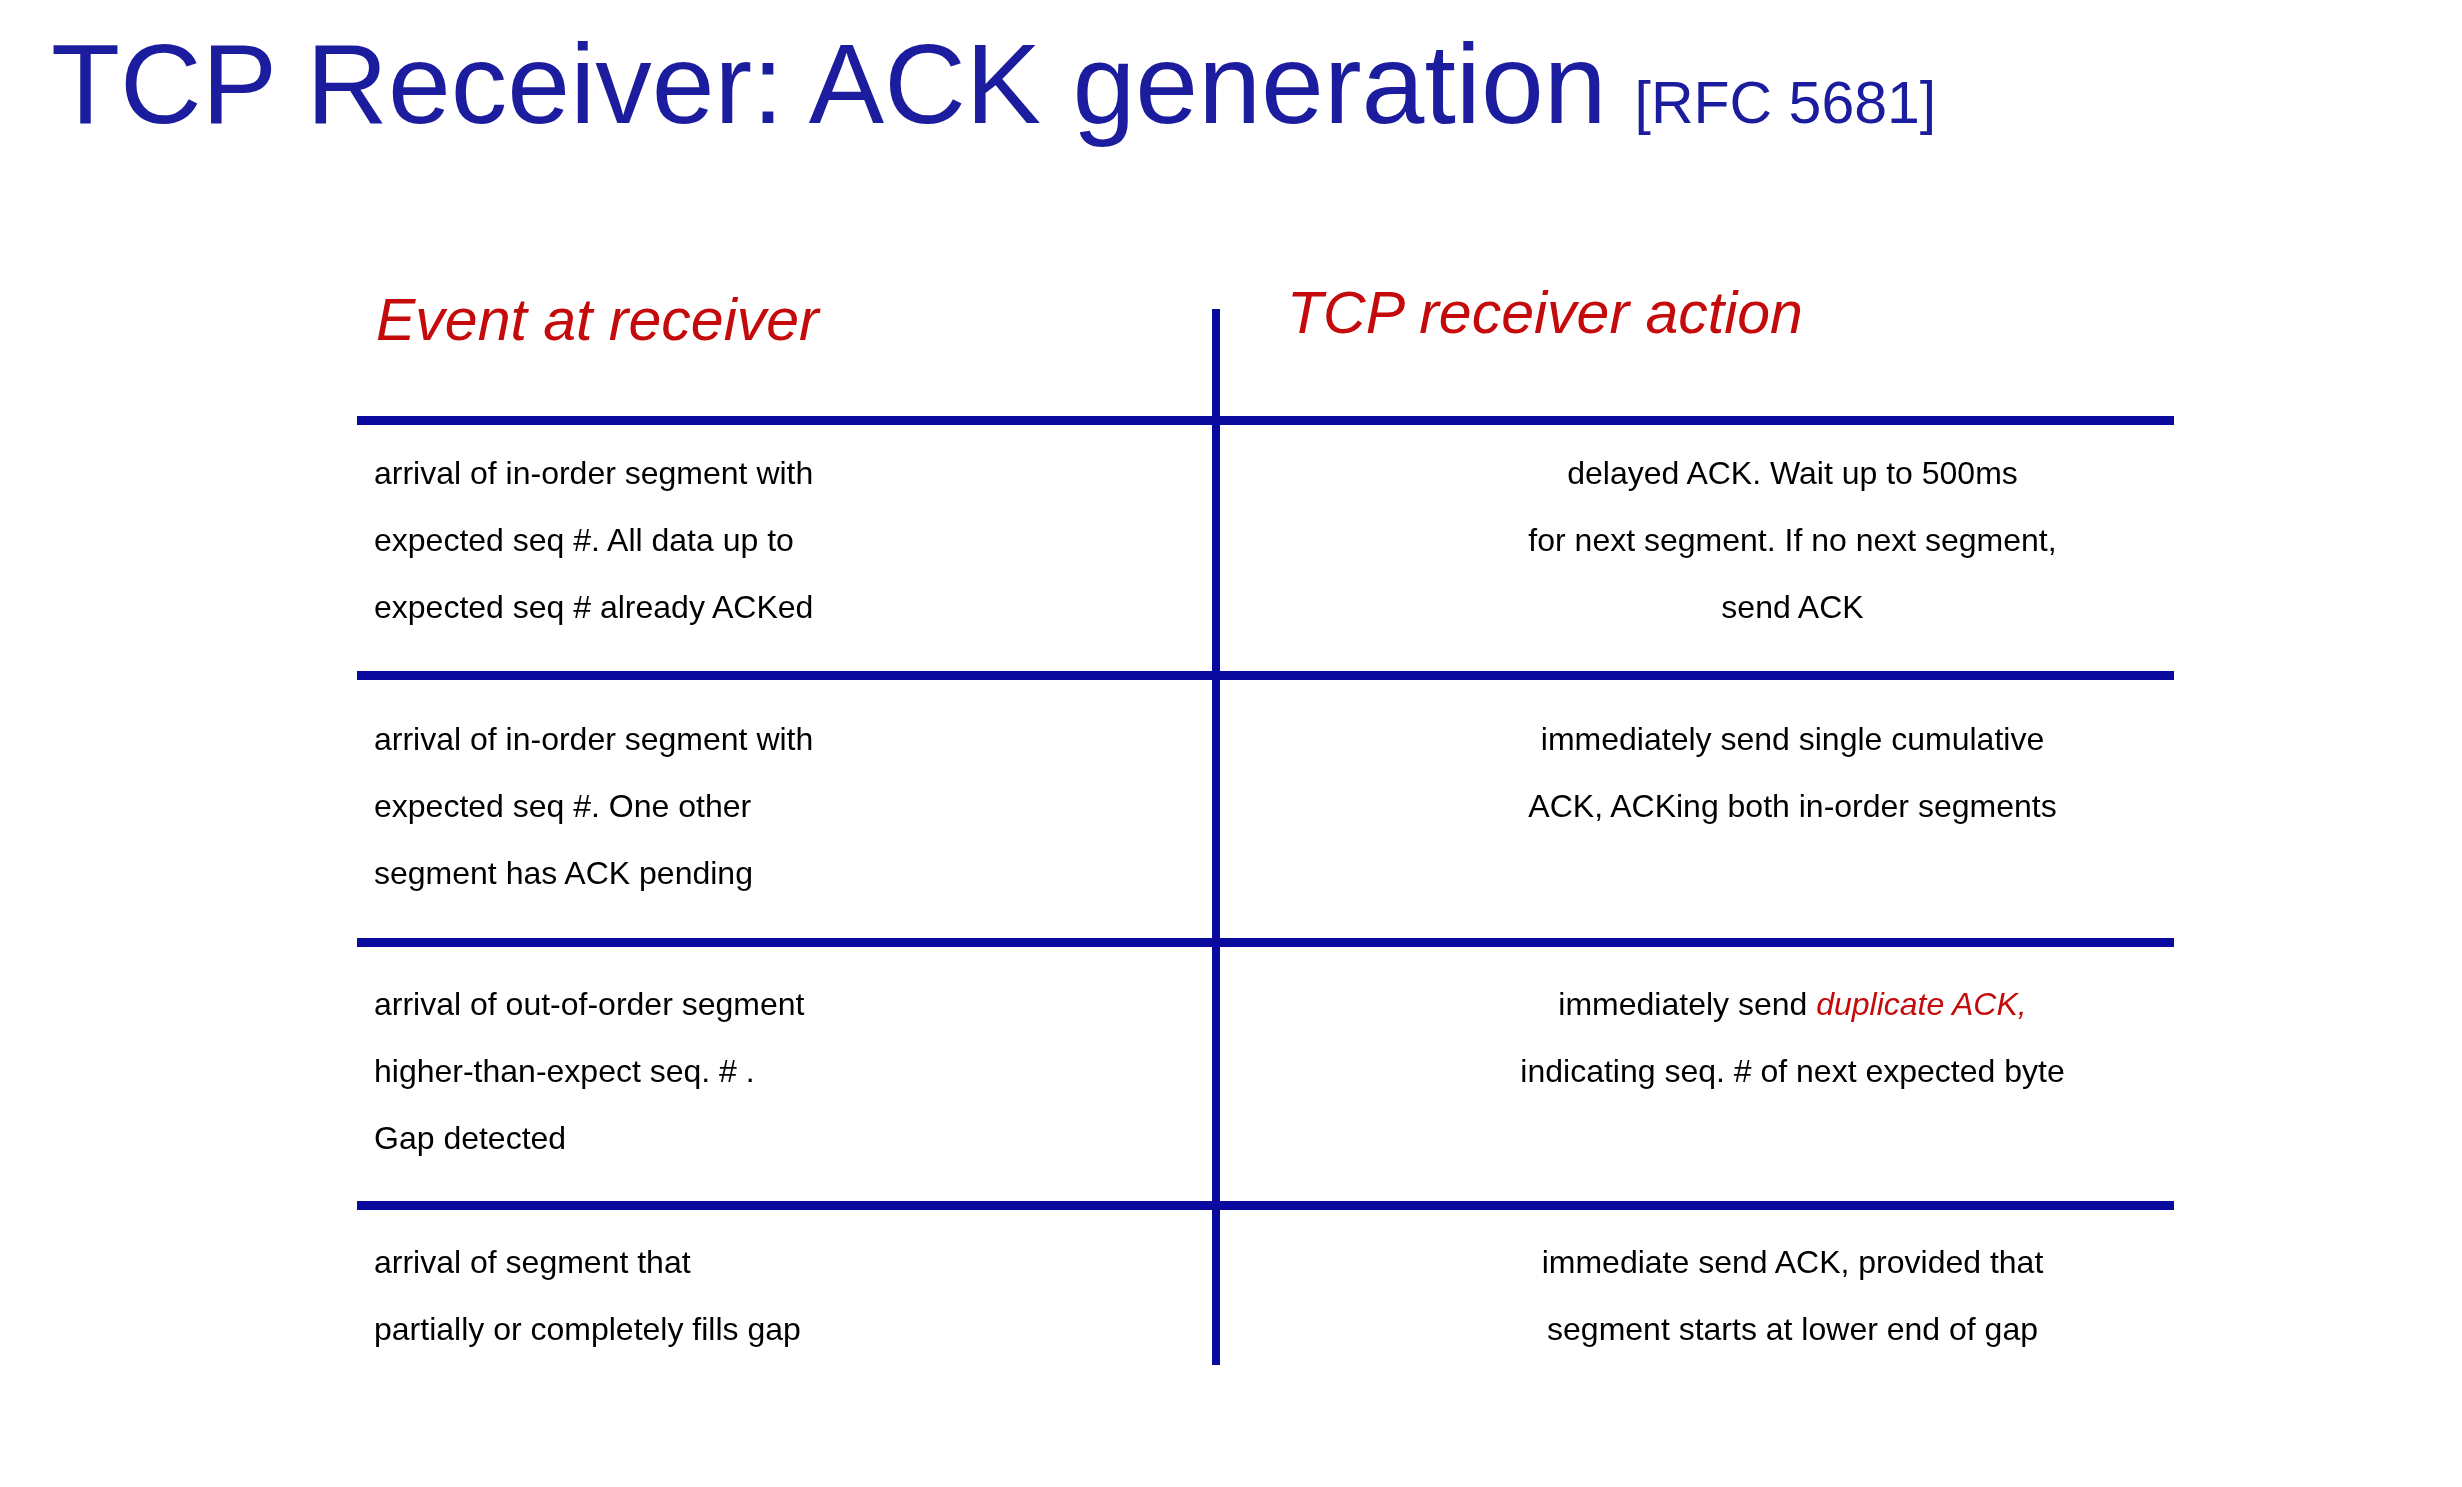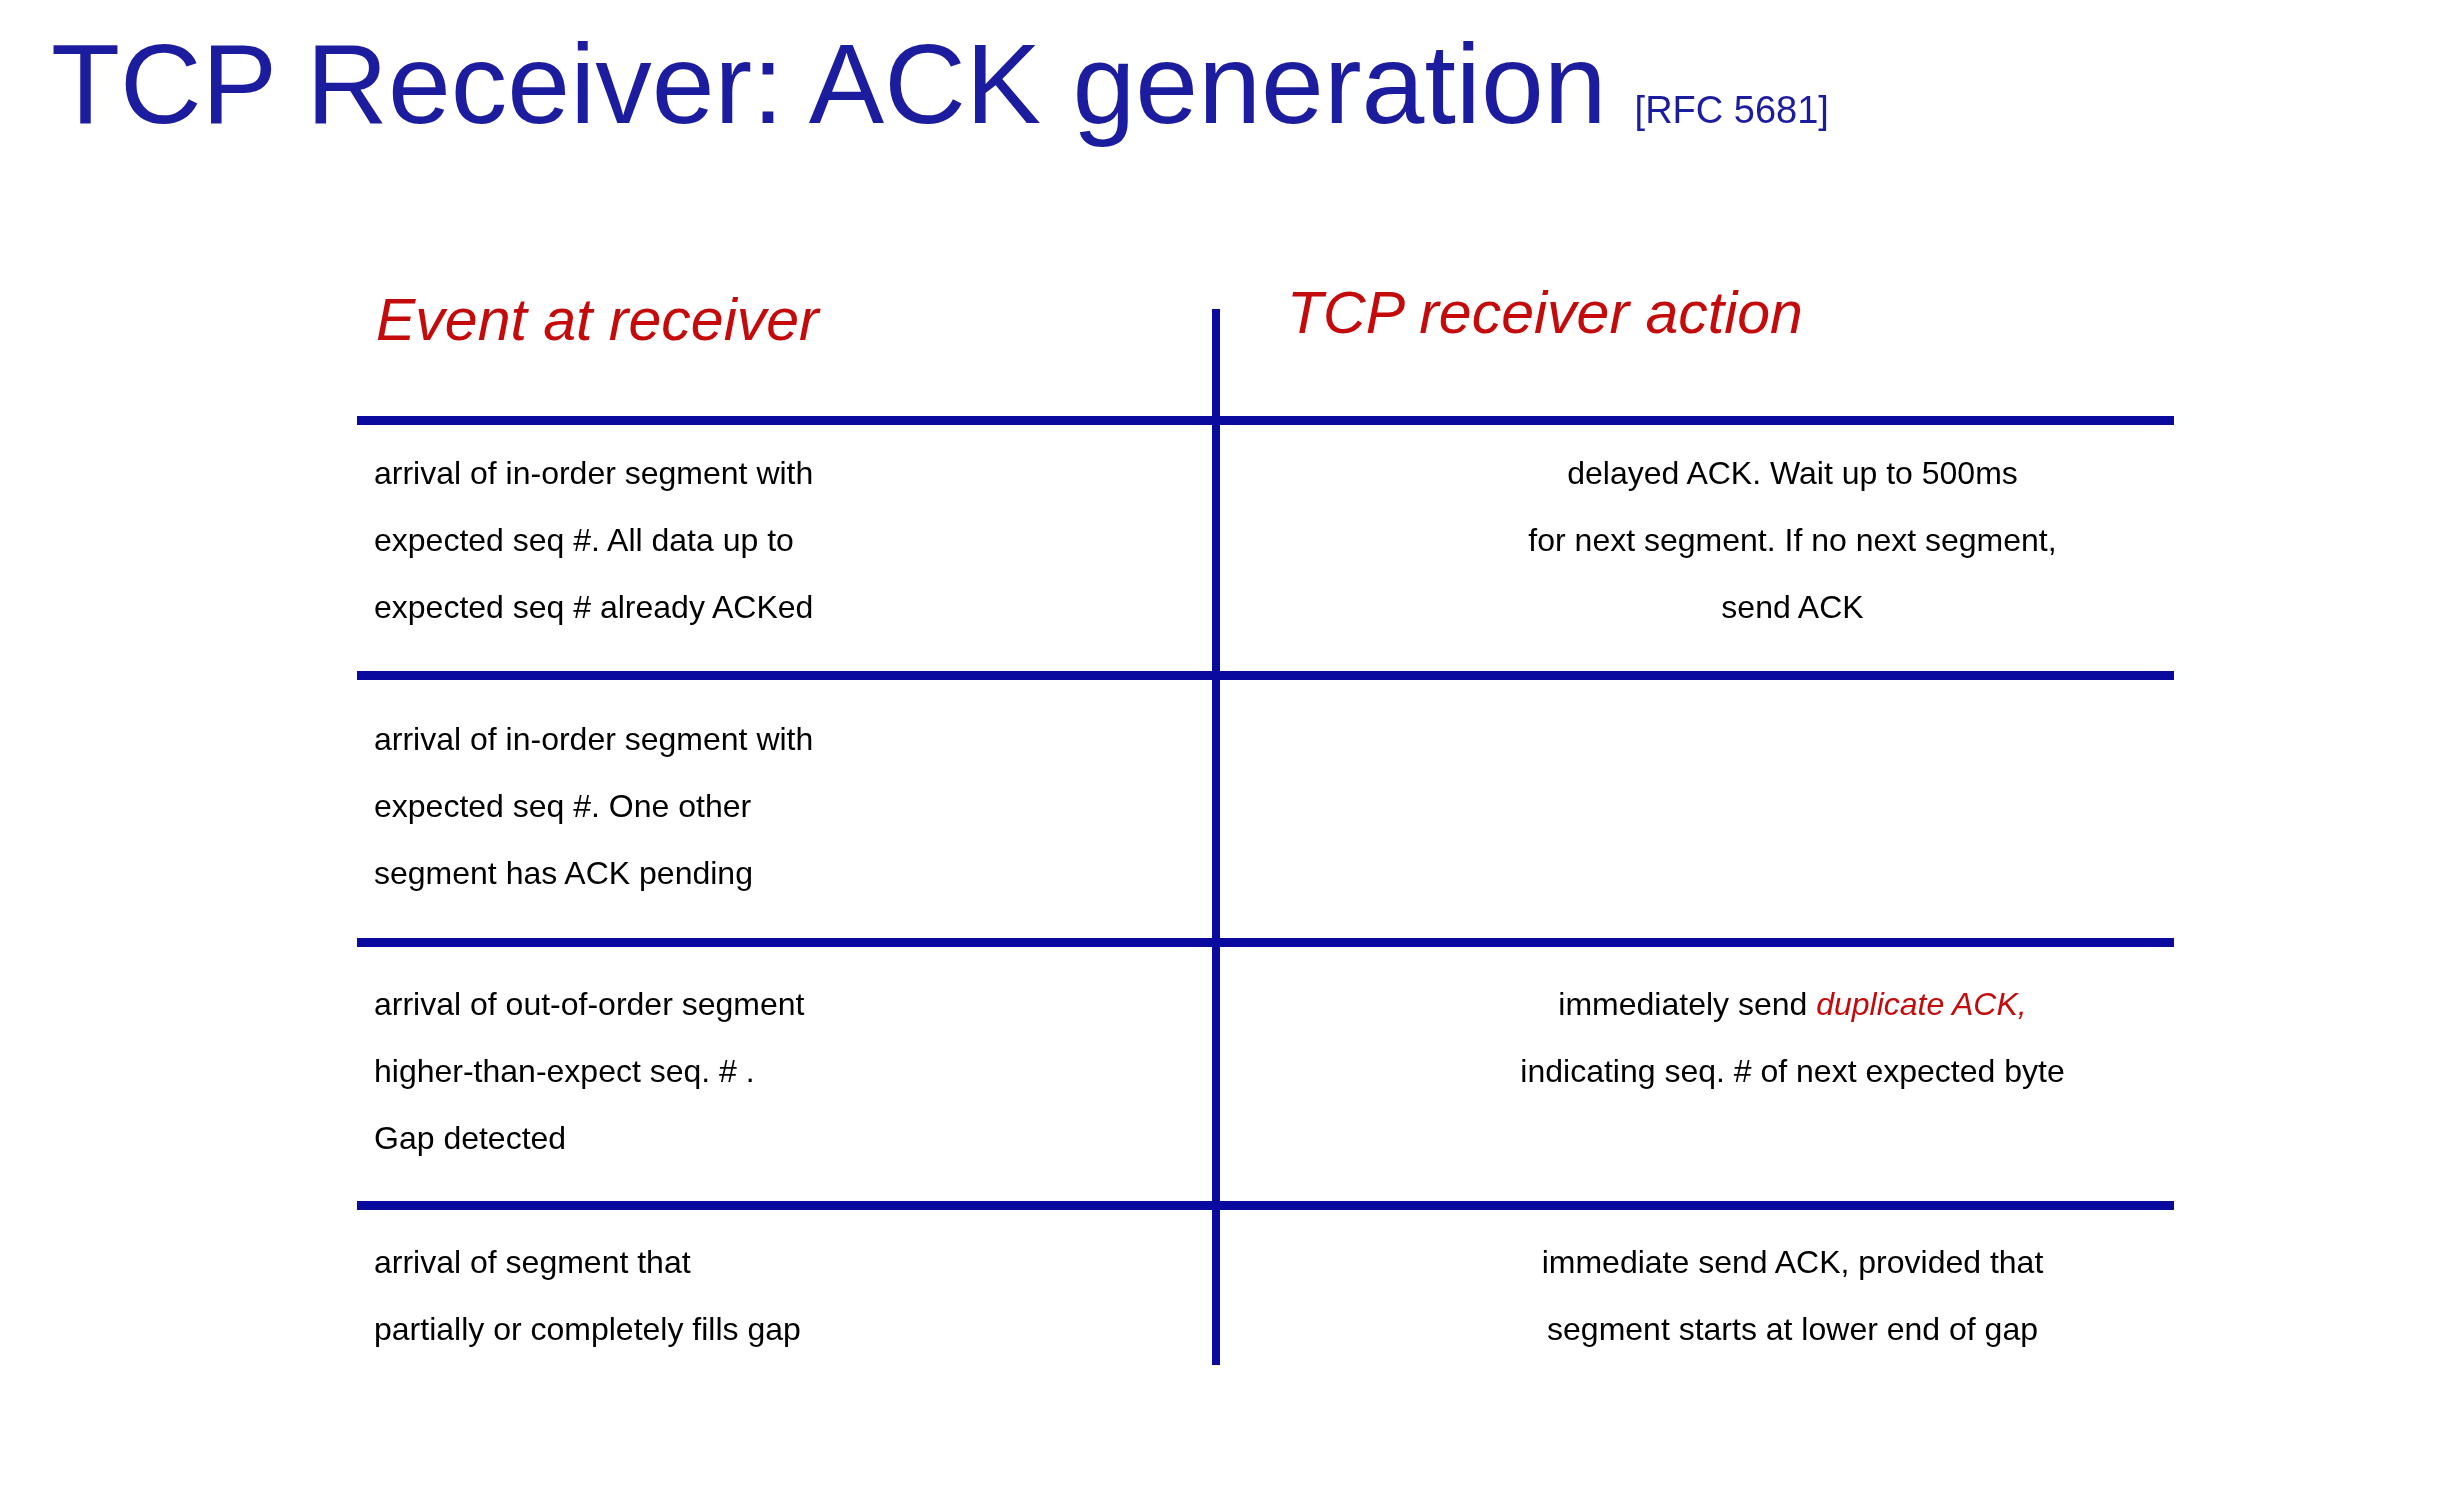--- a/index.html
+++ b/index.html
@@ -16,21 +16,21 @@
     --ink: #000000;
   }
   .title {
     position: absolute;
     left: 51px;
     top: 20.3px;
     color: var(--blue-title);
     white-space: nowrap;
   }
   .title-main { font-size: 113px; line-height: 1.15; }
-  .title-ref  { font-size: 38px; margin-left: 28px; }
+  .title-ref  { font-size: 59px; margin-left: 28px; }
   .col-header {
     position: absolute;
     color: var(--red);
     font-style: italic;
     font-size: 59px;
     line-height: 1.1;
     white-space: nowrap;
   }
   .hdr-left  { left: 376px;  top: 288px; }
   .hdr-right { left: 1287px; top: 281px; }
@@ -92,20 +92,22 @@
   <div class="cell cell-left row-1">arrival of in-order segment with
 expected seq #. All data up to
 expected seq # already ACKed</div>
   <div class="cell cell-right row-1">delayed ACK. Wait up to 500ms
 for next segment. If no next segment,
 send ACK</div>
 
   <div class="cell cell-left row-2">arrival of in-order segment with
 expected seq #. One other
 segment has ACK pending</div>
+  <div class="cell cell-right row-2">immediately send single cumulative
+ACK, ACKing both in-order segments</div>
 
   <div class="cell cell-left row-3">arrival of out-of-order segment
 higher-than-expect seq. # .
 Gap detected</div>
   <div class="cell cell-right row-3"><span>immediately send </span><span class="em-red">duplicate ACK,</span><span>
 indicating seq. # of next expected byte</span></div>
 
   <div class="cell cell-left row-4">arrival of segment that
 partially or completely fills gap</div>
   <div class="cell cell-right row-4">immediate send ACK, provided that

